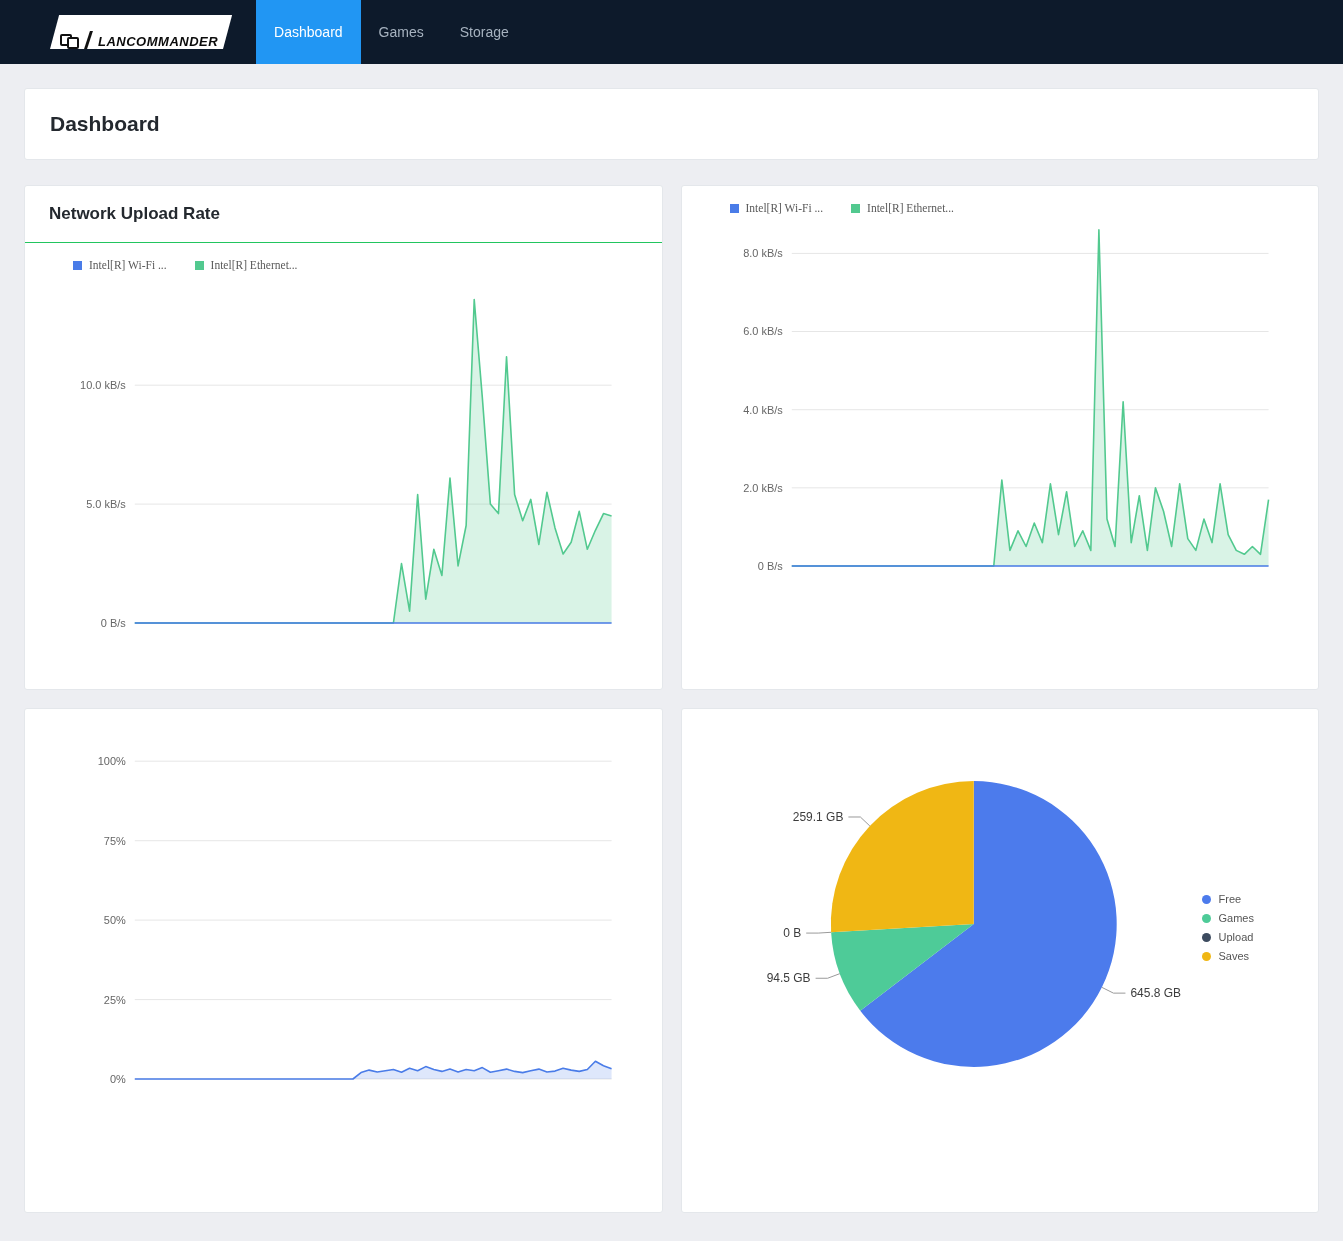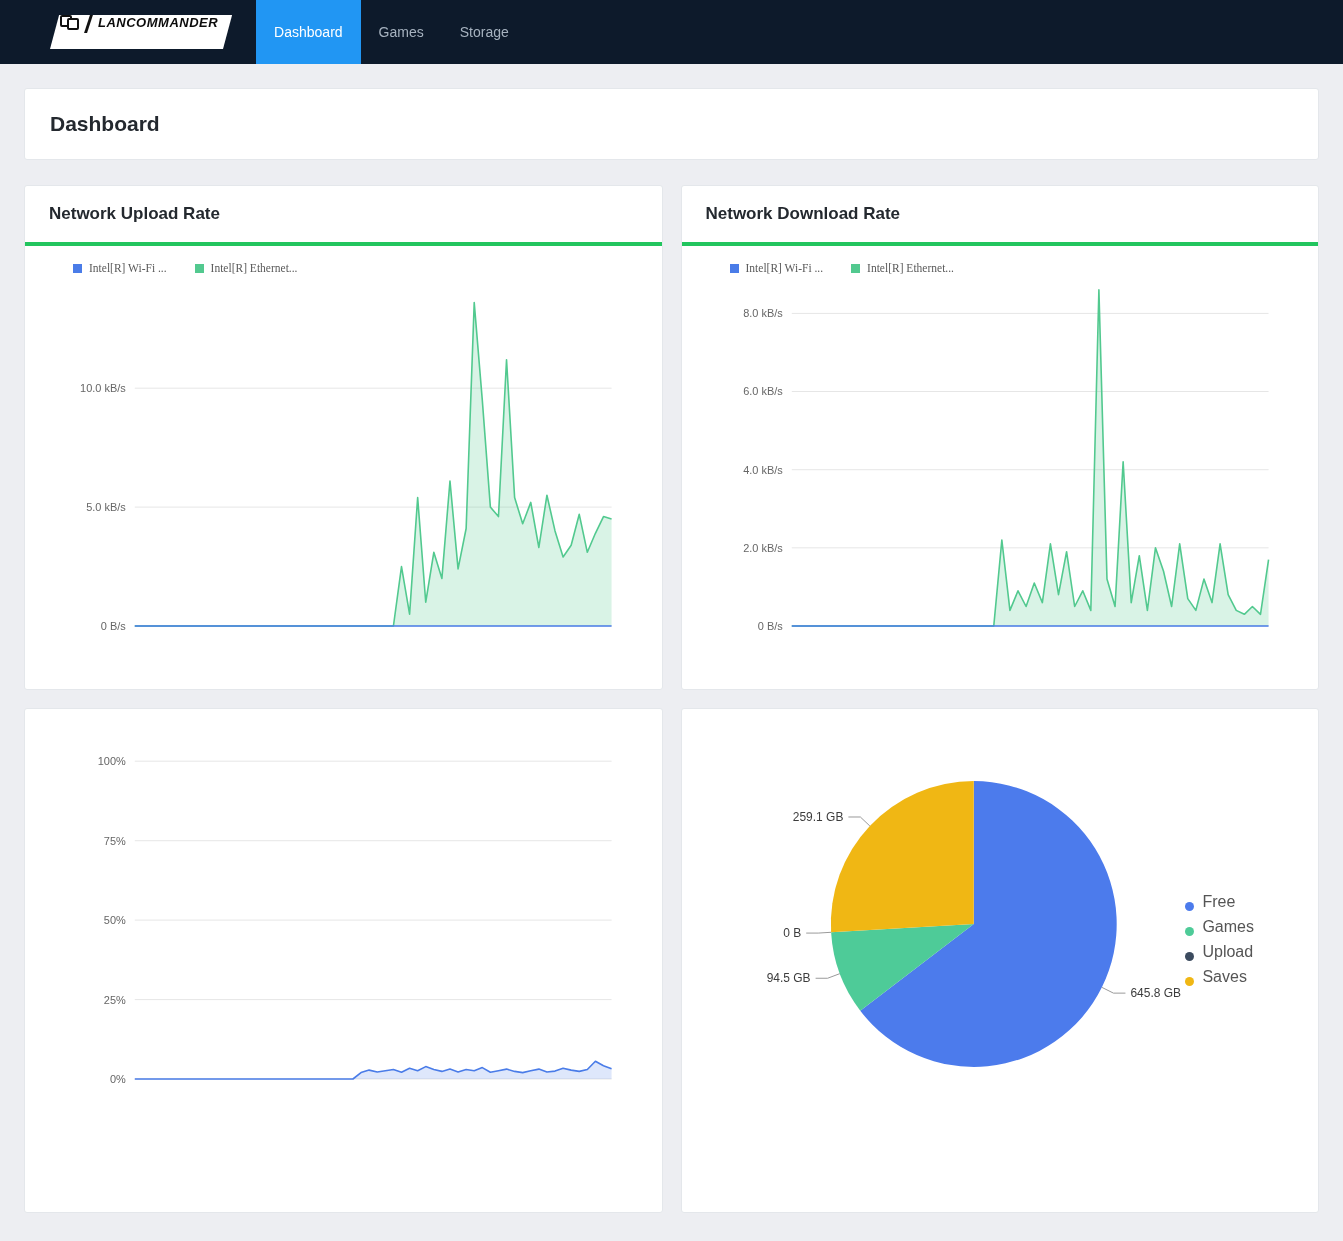--- a/index.html
+++ b/index.html
@@ -18,21 +18,21 @@
     display:flex;
     align-items:stretch;
   }
   .logo {
     align-self:center;
     margin-left:50px;
     background:#ffffff;
     height:34px;
     padding:0 14px 0 10px;
     display:flex;
-    align-items:flex-start;
+    align-items:flex-end;
     gap:6px;
     clip-path:polygon(5% 0, 100% 0, 95% 100%, 0 100%);
     cursor:pointer;
   }
   .logo-glyph { position:relative; width:19px; height:15px; flex:0 0 auto; }
   .logo-glyph::before {
     content:""; position:absolute; left:0; top:0;
     width:8px; height:8px; border:2px solid #111; border-radius:2px;
   }
   .logo-glyph::after {
@@ -69,21 +69,21 @@
   .title-card h1 { margin:0; font-size:21px; font-weight:600; color:#24292f; }
 
   .grid {
     display:grid;
     grid-template-columns:1fr 1fr;
     gap:18px;
   }
   .chart-card { height:505px; display:flex; flex-direction:column; overflow:hidden; }
   .card-header {
     padding:18px 24px;
-    border-bottom:4px solid #22c55e;
+    border-bottom:1px solid #22c55e;
     font-size:17px; font-weight:600; color:#24292f;
   }
   .card-body { flex:1; padding:4px 24px 14px; position:relative; }
 
   .chart-legend {
     display:flex; gap:28px;
     padding:12px 0 4px 24px;
     min-height:18px;
     font-family:Liberation Serif, serif;
   }
@@ -92,21 +92,21 @@
 
   svg.line-chart { width:100%; height:372px; display:block; }
   svg text { font-family:"Liberation Sans", sans-serif; }
 
   .pie-wrap { position:relative; height:100%; }
   svg.pie-chart { width:100%; height:420px; display:block; }
   .pie-legend {
     position:absolute; right:40px; top:180px;
     display:flex; flex-direction:column; gap:7px;
   }
-  .pie-legend-item { display:flex; align-items:flex-end; gap:8px; font-size:16px; color:#555; cursor:pointer; }
+  .pie-legend-item { display:flex; align-items:center; gap:8px; font-size:11px; color:#555; cursor:pointer; }
   .pie-dot { width:9px; height:9px; border-radius:50%; display:inline-block; }
 </style>
 </head>
 <body>
 
 <nav class="navbar">
   <div class="logo">
     <span class="logo-glyph"></span>
     <span class="logo-slash"></span>
     <span class="logo-text">LANCOMMANDER</span>
@@ -149,23 +149,20 @@
             <text x="77" y="114.2" text-anchor="end" fill="#666" font-size="11">10.0 kB/s</text>
             <path d="M86,348.0 L86.0,348.0 L94.1,348.0 L102.2,348.0 L110.3,348.0 L118.4,348.0 L126.5,348.0 L134.6,348.0 L142.7,348.0 L150.8,348.0 L158.9,348.0 L167.0,348.0 L175.1,348.0 L183.2,348.0 L191.3,348.0 L199.4,348.0 L207.5,348.0 L215.6,348.0 L223.7,348.0 L231.8,348.0 L239.9,348.0 L248.0,348.0 L256.1,348.0 L264.2,348.0 L272.3,348.0 L280.4,348.0 L288.5,348.0 L296.6,348.0 L304.7,348.0 L312.8,348.0 L320.9,348.0 L329.1,348.0 L337.2,348.0 L345.3,348.0 L353.4,288.6 L361.5,336.1 L369.6,219.6 L377.7,324.2 L385.8,274.3 L393.9,300.4 L402.0,203.0 L410.1,290.9 L418.2,250.5 L426.3,24.6 L434.4,122.1 L442.5,229.1 L450.6,238.6 L458.7,81.7 L466.8,219.6 L474.9,245.8 L483.0,224.4 L491.1,269.5 L499.2,217.2 L507.3,252.9 L515.4,279.0 L523.5,267.2 L531.6,236.3 L539.7,274.3 L547.8,255.3 L555.9,238.6 L564.0,241.0 L564,348.0 Z" fill="rgba(82,201,143,0.22)" stroke="none"></path>
             <path d="M86.0,348.0 L94.1,348.0 L102.2,348.0 L110.3,348.0 L118.4,348.0 L126.5,348.0 L134.6,348.0 L142.7,348.0 L150.8,348.0 L158.9,348.0 L167.0,348.0 L175.1,348.0 L183.2,348.0 L191.3,348.0 L199.4,348.0 L207.5,348.0 L215.6,348.0 L223.7,348.0 L231.8,348.0 L239.9,348.0 L248.0,348.0 L256.1,348.0 L264.2,348.0 L272.3,348.0 L280.4,348.0 L288.5,348.0 L296.6,348.0 L304.7,348.0 L312.8,348.0 L320.9,348.0 L329.1,348.0 L337.2,348.0 L345.3,348.0 L353.4,288.6 L361.5,336.1 L369.6,219.6 L377.7,324.2 L385.8,274.3 L393.9,300.4 L402.0,203.0 L410.1,290.9 L418.2,250.5 L426.3,24.6 L434.4,122.1 L442.5,229.1 L450.6,238.6 L458.7,81.7 L466.8,219.6 L474.9,245.8 L483.0,224.4 L491.1,269.5 L499.2,217.2 L507.3,252.9 L515.4,279.0 L523.5,267.2 L531.6,236.3 L539.7,274.3 L547.8,255.3 L555.9,238.6 L564.0,241.0" fill="none" stroke="#52c98f" stroke-width="1.6" stroke-linejoin="round"></path>
             <path d="M86,348.0 L86.0,348.0 L94.1,348.0 L102.2,348.0 L110.3,348.0 L118.4,348.0 L126.5,348.0 L134.6,348.0 L142.7,348.0 L150.8,348.0 L158.9,348.0 L167.0,348.0 L175.1,348.0 L183.2,348.0 L191.3,348.0 L199.4,348.0 L207.5,348.0 L215.6,348.0 L223.7,348.0 L231.8,348.0 L239.9,348.0 L248.0,348.0 L256.1,348.0 L264.2,348.0 L272.3,348.0 L280.4,348.0 L288.5,348.0 L296.6,348.0 L304.7,348.0 L312.8,348.0 L320.9,348.0 L329.1,348.0 L337.2,348.0 L345.3,348.0 L353.4,348.0 L361.5,348.0 L369.6,348.0 L377.7,348.0 L385.8,348.0 L393.9,348.0 L402.0,348.0 L410.1,348.0 L418.2,348.0 L426.3,348.0 L434.4,348.0 L442.5,348.0 L450.6,348.0 L458.7,348.0 L466.8,348.0 L474.9,348.0 L483.0,348.0 L491.1,348.0 L499.2,348.0 L507.3,348.0 L515.4,348.0 L523.5,348.0 L531.6,348.0 L539.7,348.0 L547.8,348.0 L555.9,348.0 L564.0,348.0 L564,348.0 Z" fill="rgba(74,124,232,0.18)" stroke="none"></path>
             <path d="M86.0,348.0 L94.1,348.0 L102.2,348.0 L110.3,348.0 L118.4,348.0 L126.5,348.0 L134.6,348.0 L142.7,348.0 L150.8,348.0 L158.9,348.0 L167.0,348.0 L175.1,348.0 L183.2,348.0 L191.3,348.0 L199.4,348.0 L207.5,348.0 L215.6,348.0 L223.7,348.0 L231.8,348.0 L239.9,348.0 L248.0,348.0 L256.1,348.0 L264.2,348.0 L272.3,348.0 L280.4,348.0 L288.5,348.0 L296.6,348.0 L304.7,348.0 L312.8,348.0 L320.9,348.0 L329.1,348.0 L337.2,348.0 L345.3,348.0 L353.4,348.0 L361.5,348.0 L369.6,348.0 L377.7,348.0 L385.8,348.0 L393.9,348.0 L402.0,348.0 L410.1,348.0 L418.2,348.0 L426.3,348.0 L434.4,348.0 L442.5,348.0 L450.6,348.0 L458.7,348.0 L466.8,348.0 L474.9,348.0 L483.0,348.0 L491.1,348.0 L499.2,348.0 L507.3,348.0 L515.4,348.0 L523.5,348.0 L531.6,348.0 L539.7,348.0 L547.8,348.0 L555.9,348.0 L564.0,348.0" fill="none" stroke="#4a7ce8" stroke-width="1.6" stroke-linejoin="round"></path>
           </svg>
       </div>
     </section>
 
     <section class="card chart-card">
-      <header class="card-header">
-        <span>Network Download Rate</span>
-      </header>
       <div class="card-body">
         <div class="chart-legend">
             <span class="legend-item">
               <span class="legend-swatch" style="background: rgb(74, 124, 232);"></span>
               <span>Intel[R] Wi-Fi ...</span>
             </span>
             <span class="legend-item">
               <span class="legend-swatch" style="background: rgb(82, 201, 143);"></span>
               <span>Intel[R] Ethernet...</span>
             </span>

